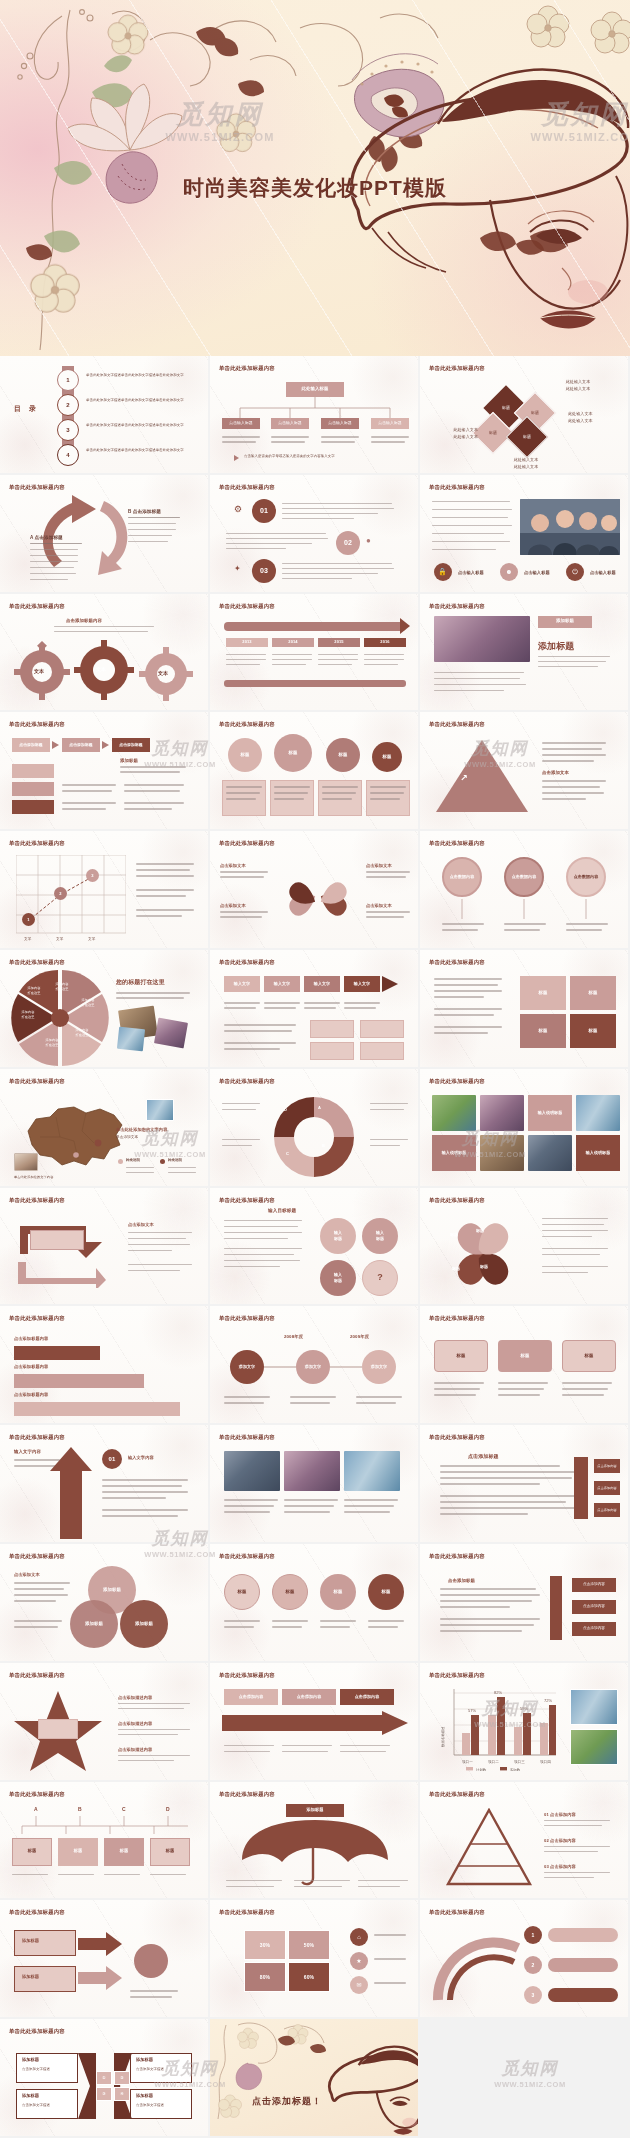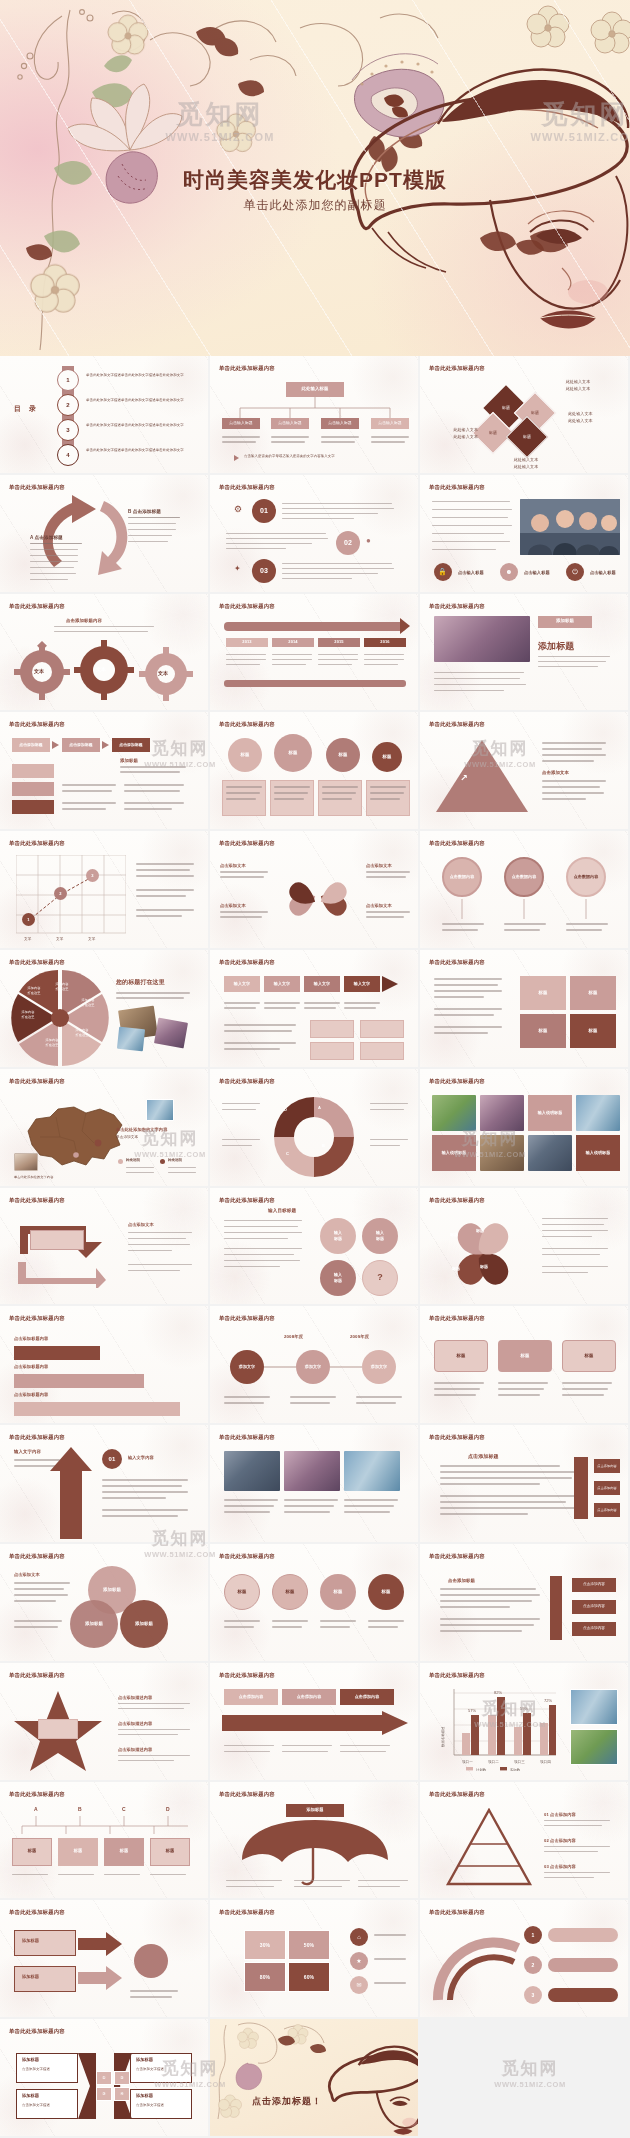--- a/index.html
+++ b/index.html
@@ -27,39 +27,39 @@
   }
   .cover .diag {
     position: absolute; inset: 0;
     background:
       repeating-linear-gradient(58deg, rgba(255,255,255,0) 0 58px, rgba(255,255,255,0.55) 58px 59px, rgba(255,255,255,0) 59px 120px);
     pointer-events: none;
   }
   .cover-svg { position: absolute; inset: 0; }
 
   .cover-title {
-    position: absolute; left: 0; right: 0; top: 166px;
+    position: absolute; left: 0; right: 0; top: 174px;
     text-align: center;
     font-size: 21px; font-weight: bold; letter-spacing: 1px;
     color: #6f3428;
     text-shadow: 0 1px 0 rgba(255,255,255,0.45);
     z-index: 6;
   }
   .cover-sub {
     position: absolute; left: 0; right: 0; top: 197px;
     text-align: center;
     font-size: 12px; letter-spacing: 1px;
     color: #6f3e33;
     z-index: 6;
   }
 
   
   .wm { position: absolute; z-index: 7; pointer-events: none; text-align: center;
         color: rgba(160,150,150,0.45); font-weight: bold; line-height: 1.1; }
-  .wm .wm1 { font-size: 26px; letter-spacing: 3px; color: rgba(175,168,168,0.5); }
+  .wm .wm1 { font-size: 26px; letter-spacing: 3px; color: rgba(175,168,168,0.5); font-style: italic; }
   .wm .wm2 { font-size: 11px; letter-spacing: 1.2px; color: rgba(185,176,176,0.55); margin-top: 2px; }
   .wm-sm .wm1 { font-size: 17px; letter-spacing: 2px; }
   .wm-sm .wm2 { font-size: 7.5px; letter-spacing: .6px; }
 
   
   .grid {
     position: absolute; left: 0; top: 356px;
     width: 630px; height: 1782px;
     display: grid;
     grid-template-columns: repeat(3, 210px);
@@ -285,21 +285,20 @@
     <div class="wm" style="left:135px; top:100px; width:170px;">
       <div class="wm1">觅知网</div>
       <div class="wm2">WWW.51MIZ.COM</div>
     </div>
     <div class="wm" style="left:500px; top:100px; width:170px;">
       <div class="wm1">觅知网</div>
       <div class="wm2">WWW.51MIZ.COM</div>
     </div>
 
     <div class="cover-title">时尚美容美发化妆PPT模版</div>
-    <div class="cover-sub">单击此处添加您的副标题</div>
   </div>
 
   <div class="grid">
 
     <div class="slide">
       <div class="bg"></div>
         <div class="diagline"></div>
       <div class="s-body">
         <div class="lbl b" style="left:14px; top:48px; font-size:7px; letter-spacing:3px; color:#8a4a3c;">目  录</div>
         <div class="box r2" style="left:62px; top:10px; width:12px; height:96px; opacity:.92;"></div>

